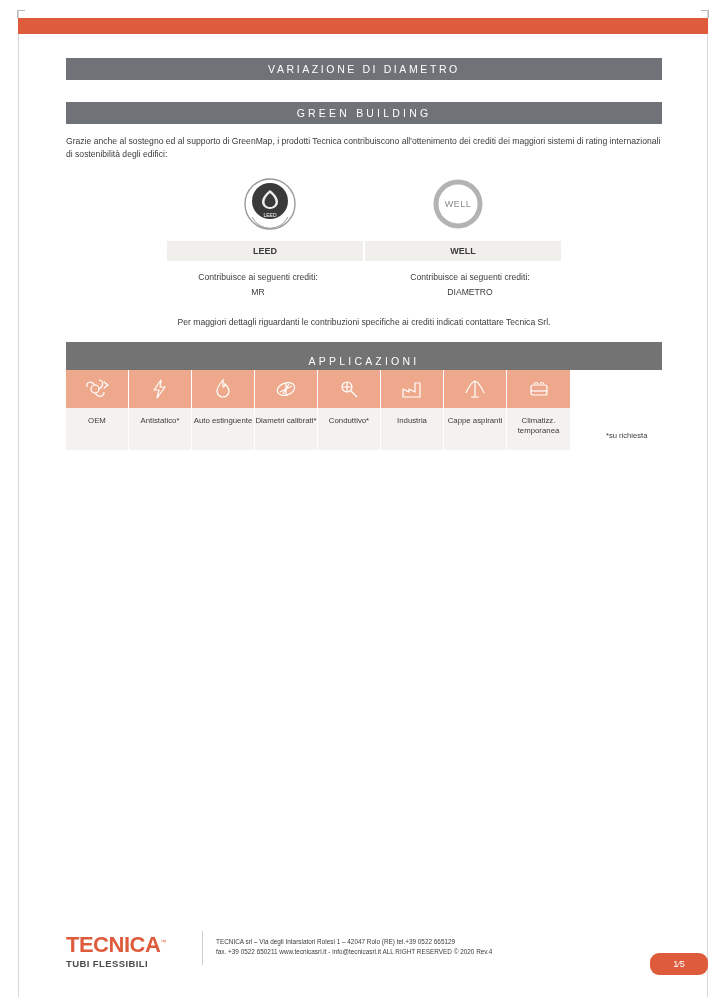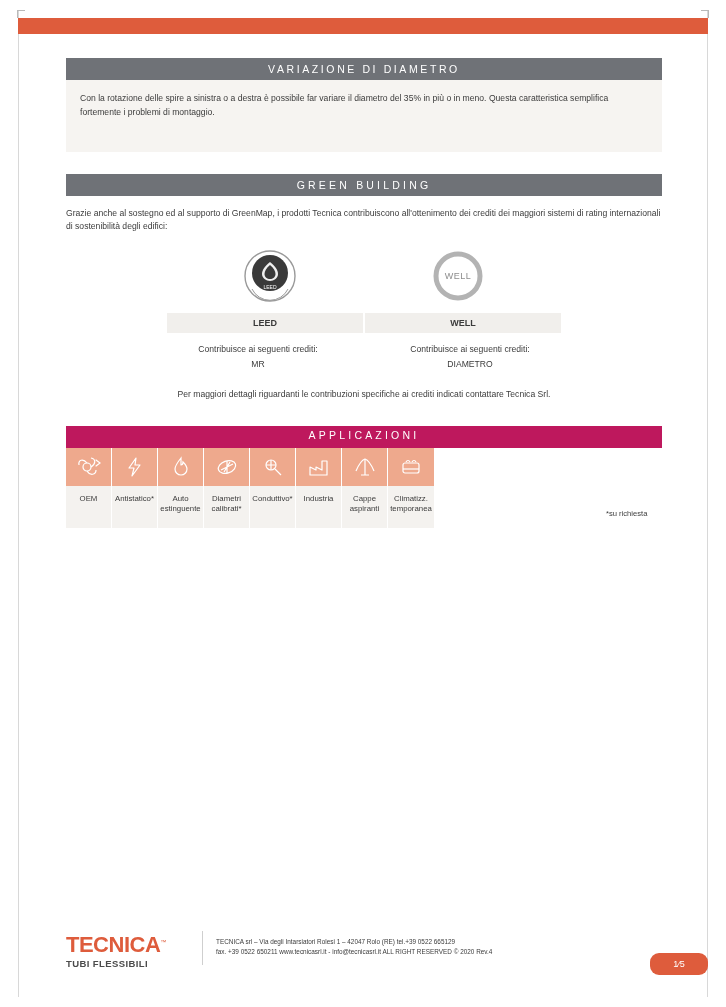--- a/index.html
+++ b/index.html
@@ -170,36 +170,36 @@
   }
   .cert-note {
     margin-top: 17px;
     text-align: center;
     font-size: 8.6px;
     color: #3b3b3b;
   }
 
   
   .apps-head {
-    margin-top: 27px;
-    background: #be185d;
+    margin-top: 15px;
+    background: #737373;
     color: #ffffff;
     font-size: 10.5px;
     letter-spacing: 3.2px;
     text-align: center;
-    padding: 4px 0;
+    padding: 14px 0;
     height: 22px;
     line-height: 10px;
   }
   .apps-row {
     display: flex;
     width: 530px;
   }
   .app-cell {
-    width: 46px;
+    width: 63px;
     border-right: 1px solid #ffffff;
   }
   .app-cell:last-child { border-right: none; }
   .app-icon {
     background: #eea98d;
     height: 38px;
     display: flex;
     align-items: center;
     justify-content: center;
   }
@@ -303,23 +303,20 @@
     <div class="top-bar-notch-l"></div>
     <div class="top-bar-notch-r"></div>
     <div class="top-bar"></div>
   </div>
 
   <div class="content">
 
     <div class="two-col">
       <div class="col">
         <div class="box-head">VARIAZIONE DI DIAMETRO</div>
-        <div class="box-body">
-          <p>Con la rotazione delle spire a sinistra o a destra è possibile far variare il diametro del 35% in più o in meno. Questa caratteristica semplifica fortemente i problemi di montaggio.</p>
-        </div>
       </div>
     </div>
 
     <div class="section-head">GREEN BUILDING</div>
     <div class="intro">Grazie anche al sostegno ed al supporto di GreenMap, i prodotti Tecnica contribuiscono all'ottenimento dei crediti dei maggiori sistemi di rating internazionali di sostenibilità degli edifici:</div>
 
     <div class="logos">
       <div class="logo-cell">
         <svg width="56" height="54" viewBox="0 0 56 54">
           <circle cx="28" cy="27" r="25" fill="none" stroke="#9a9a9a" stroke-width="1.4"></circle>

